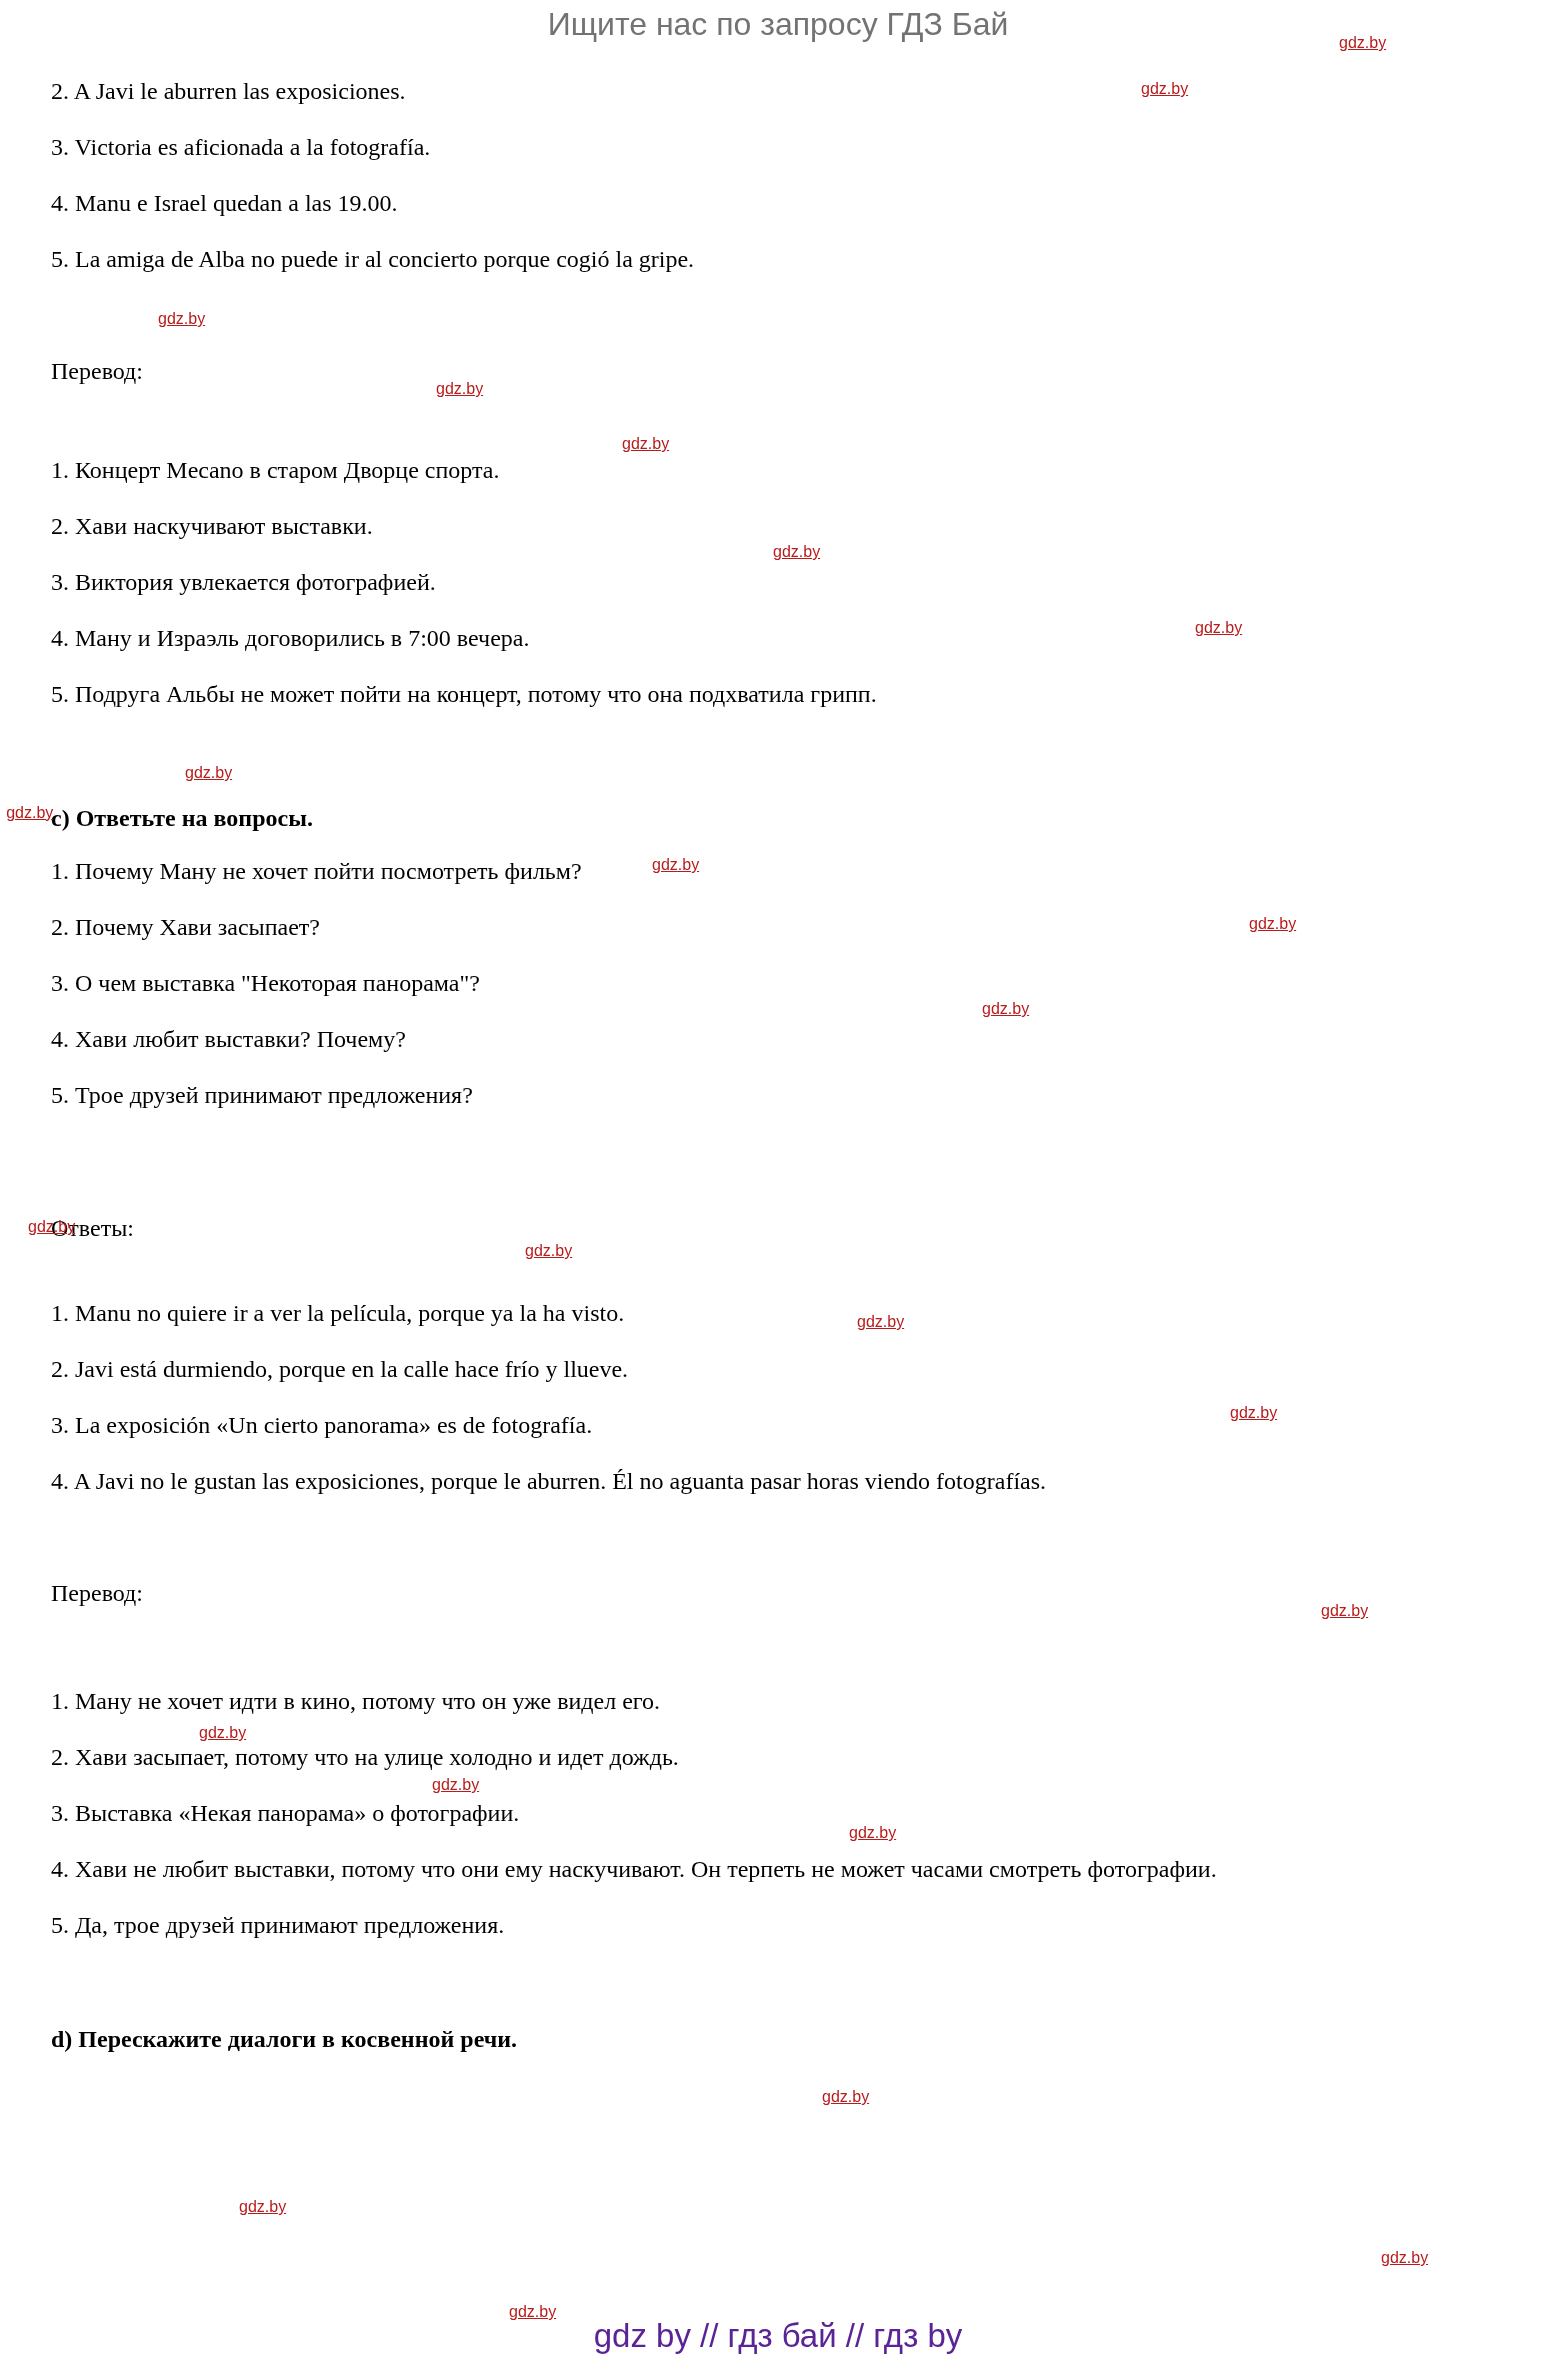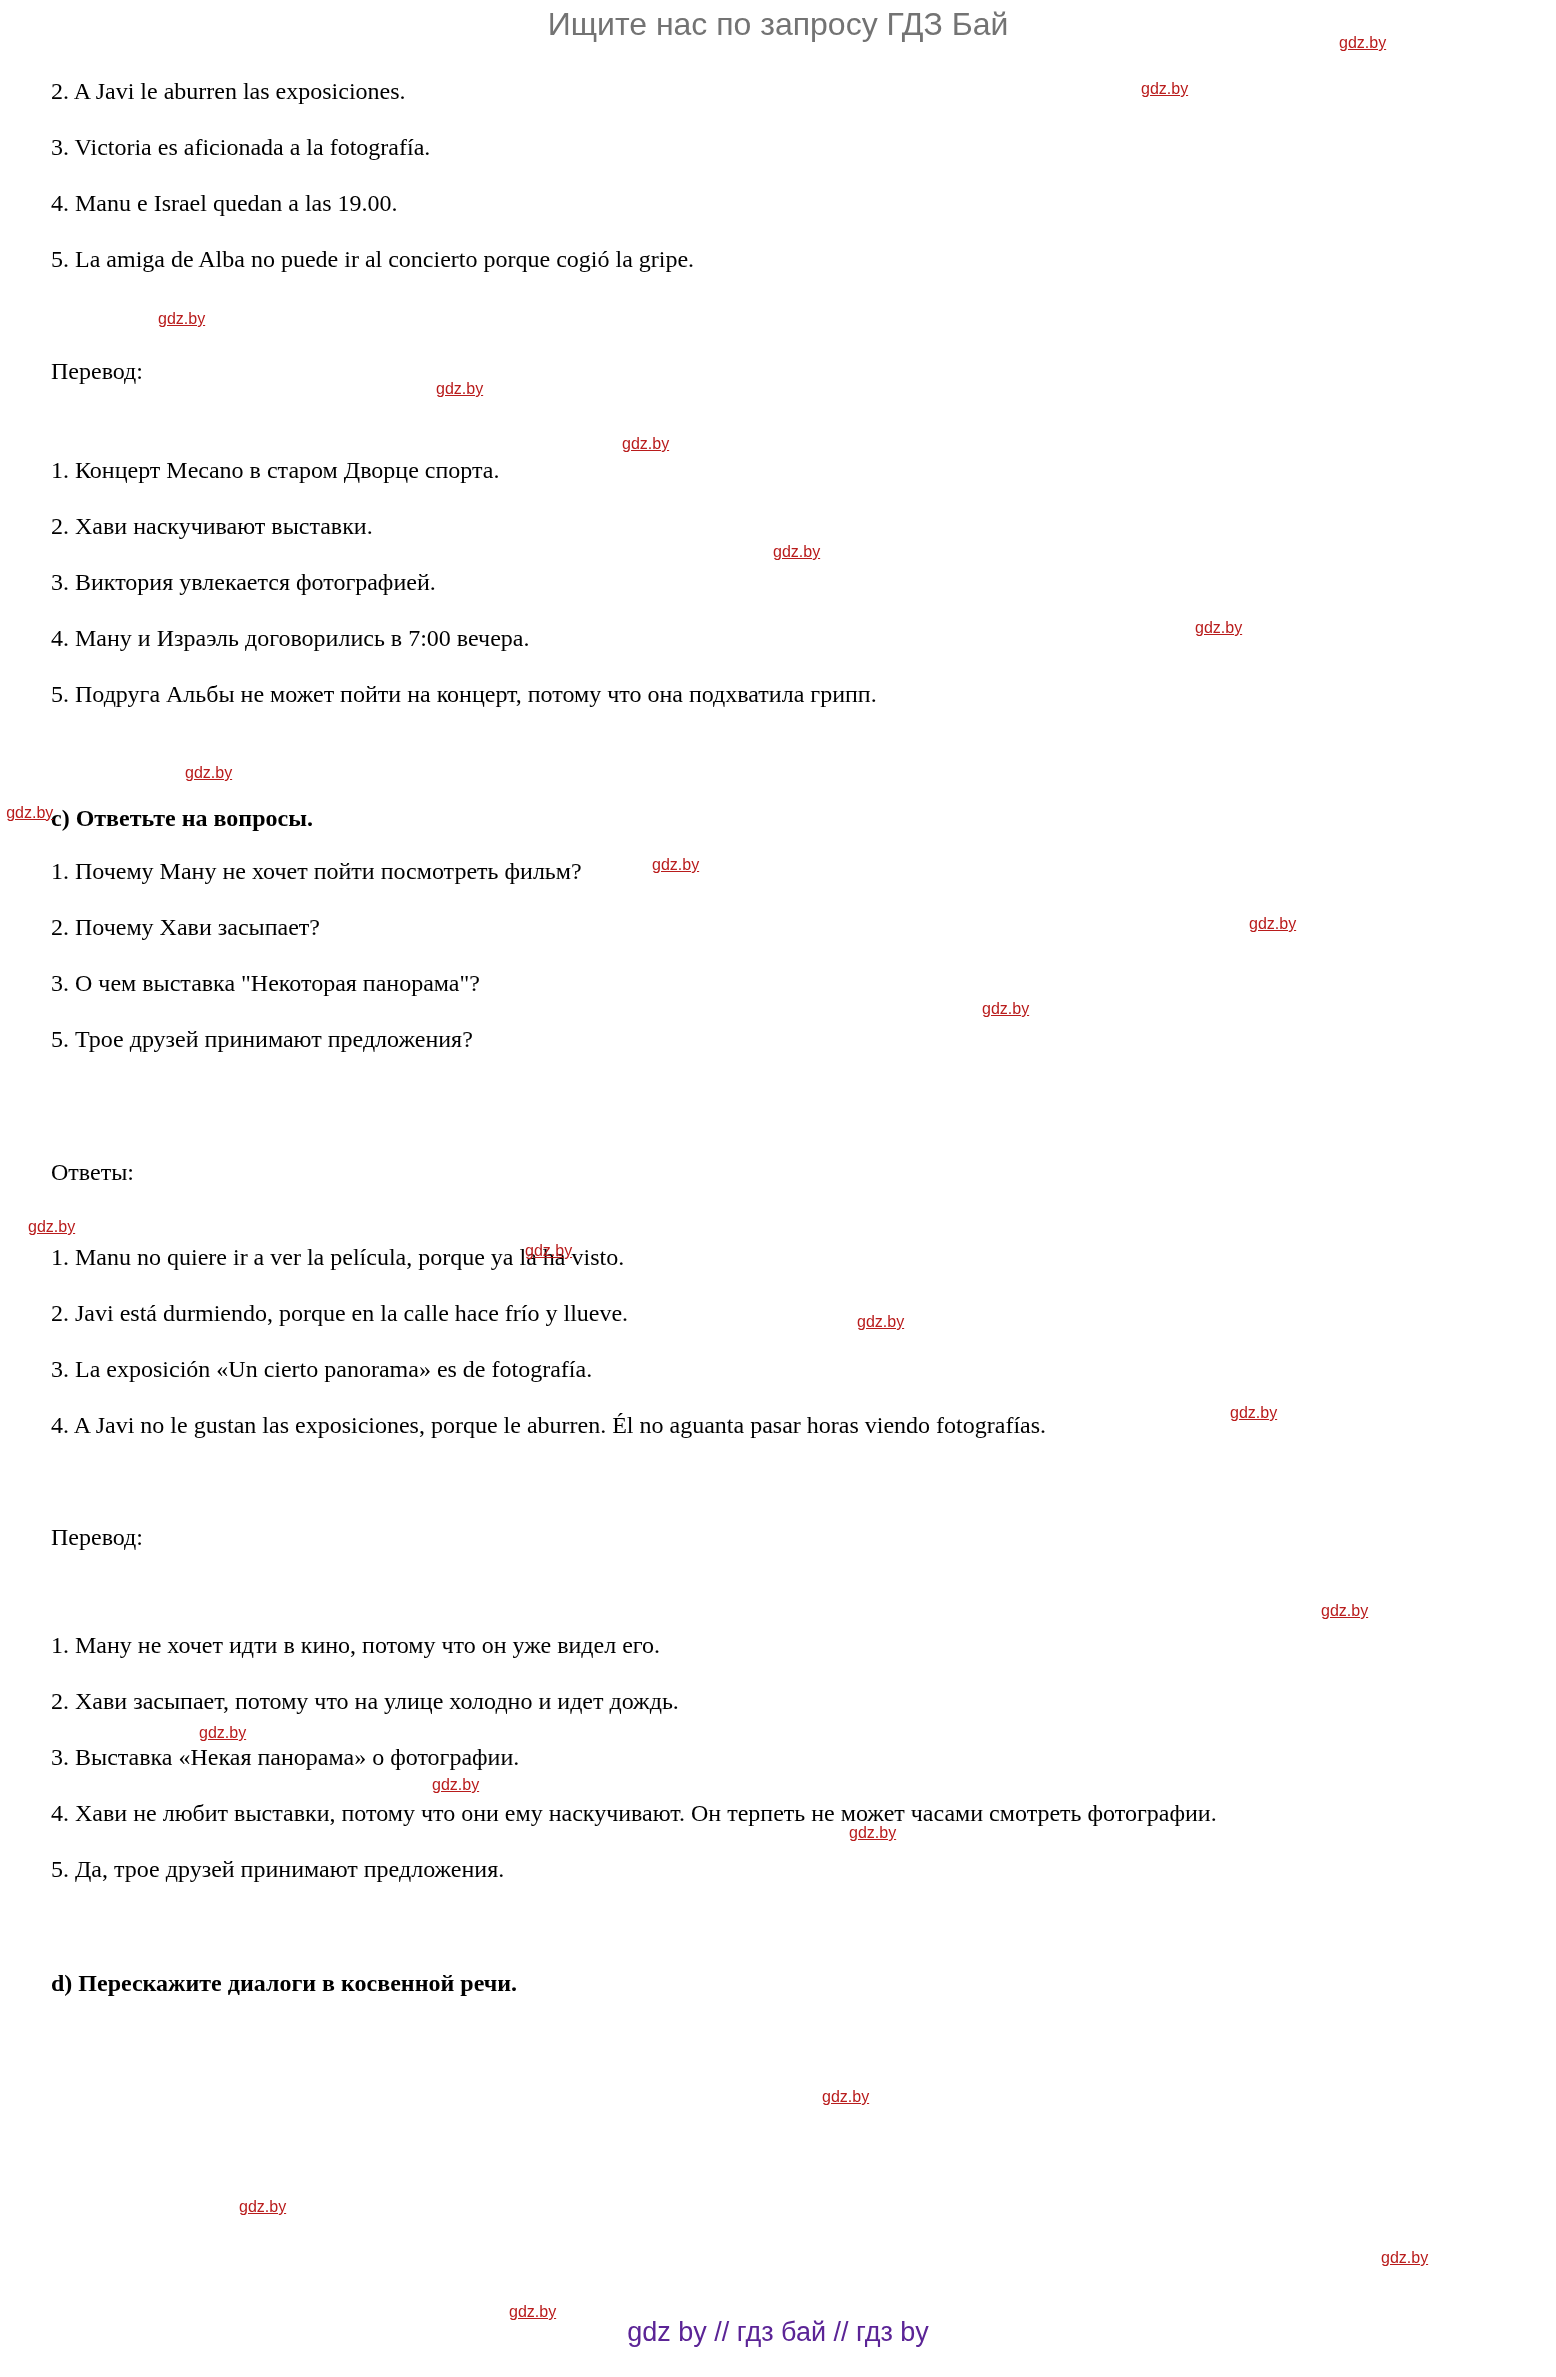--- a/index.html
+++ b/index.html
@@ -38,21 +38,21 @@
   .h-trans2      { margin-top: 56px; }
   .sec-trans2    { margin-top: 52px; }
   .h-taskd       { margin-top: 63px; }
   .footer {
     position: absolute;
     left: 0;
     top: 2317px;
     width: 100%;
     text-align: center;
     font-family: "Liberation Sans", "DejaVu Sans", sans-serif;
-    font-size: 27px;
+    font-size: 33px;
     color: #5b2496;
   }
   .wm {
     position: absolute;
     font-family: "Liberation Sans", "DejaVu Sans", sans-serif;
     font-size: 16px;
     line-height: 23px;
     color: #b91c1c;
     white-space: nowrap;
     text-decoration: underline;
@@ -83,20 +83,21 @@
       <div class="line">4. Ману и Израэль договорились в 7:00 вечера.</div>
       <div class="line">5. Подруга Альбы не может пойти на концерт, потому что она подхватила грипп.</div>
     </div>
 
     <div class="heading bold h-taskc">c) Ответьте на вопросы.</div>
 
     <div class="sec-questions">
       <div class="line">1. Почему Ману не хочет пойти посмотреть фильм?</div>
       <div class="line">2. Почему Хави засыпает?</div>
       <div class="line">3. О чем выставка "Некоторая панорама"?</div>
+      <div class="line">4. Хави любит выставки? Почему?</div>
       <div class="line">5. Трое друзей принимают предложения?</div>
     </div>
 
     <div class="heading h-answers">Ответы:</div>
 
     <div class="sec-answers">
       <div class="line">1. Manu no quiere ir a ver la película, porque ya la ha visto.</div>
       <div class="line">2. Javi está durmiendo, porque en la calle hace frío y llueve.</div>
       <div class="line">3. La exposición «Un cierto panorama» es de fotografía.</div>
       <div class="line">4. A Javi no le gustan las exposiciones, porque le aburren. Él no aguanta pasar horas viendo fotografías.</div>

